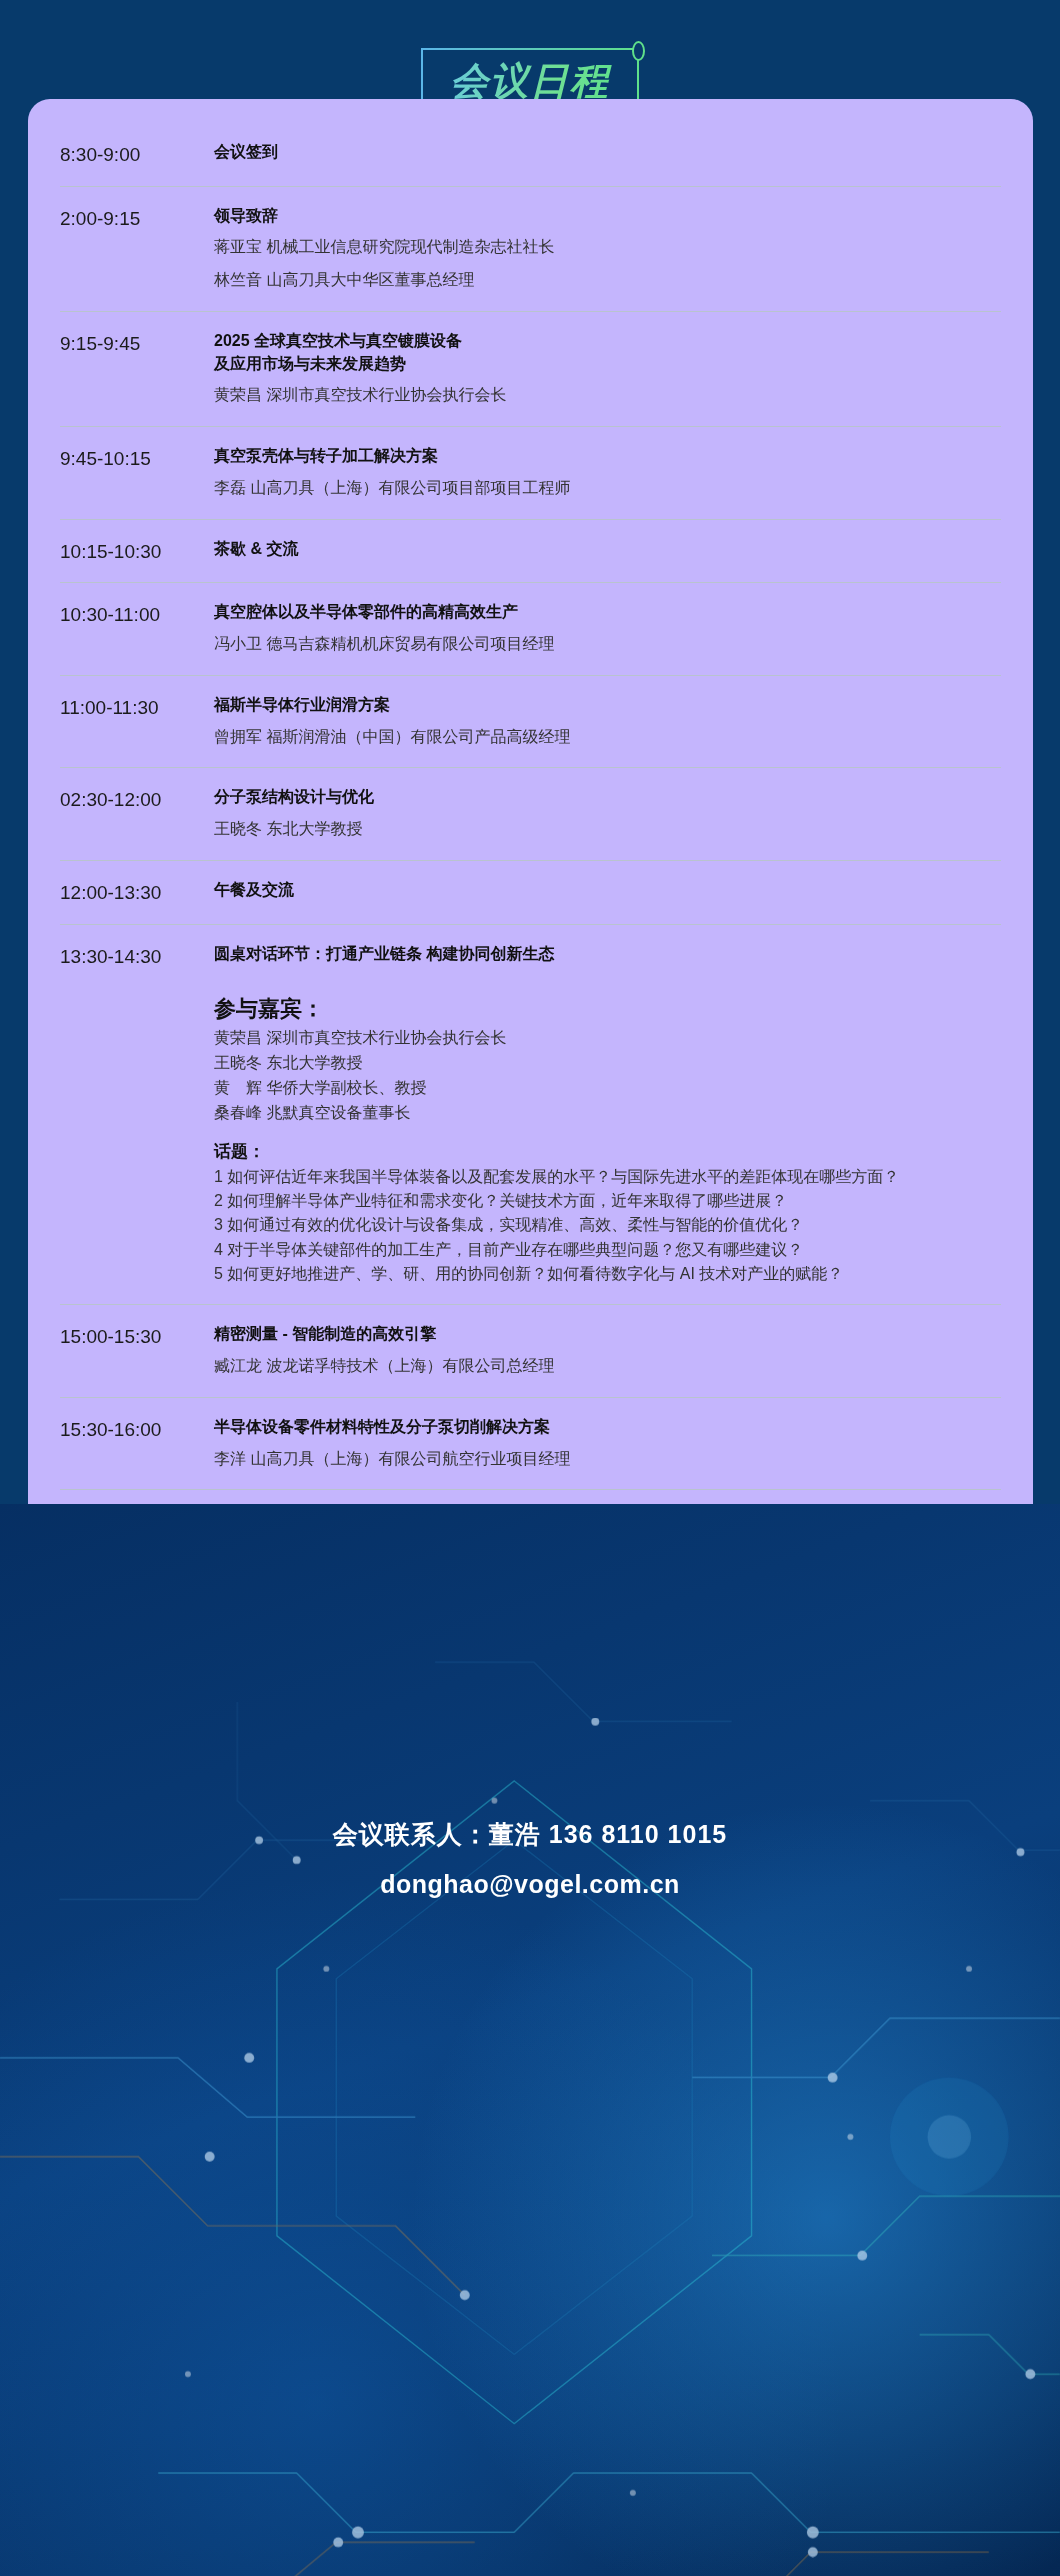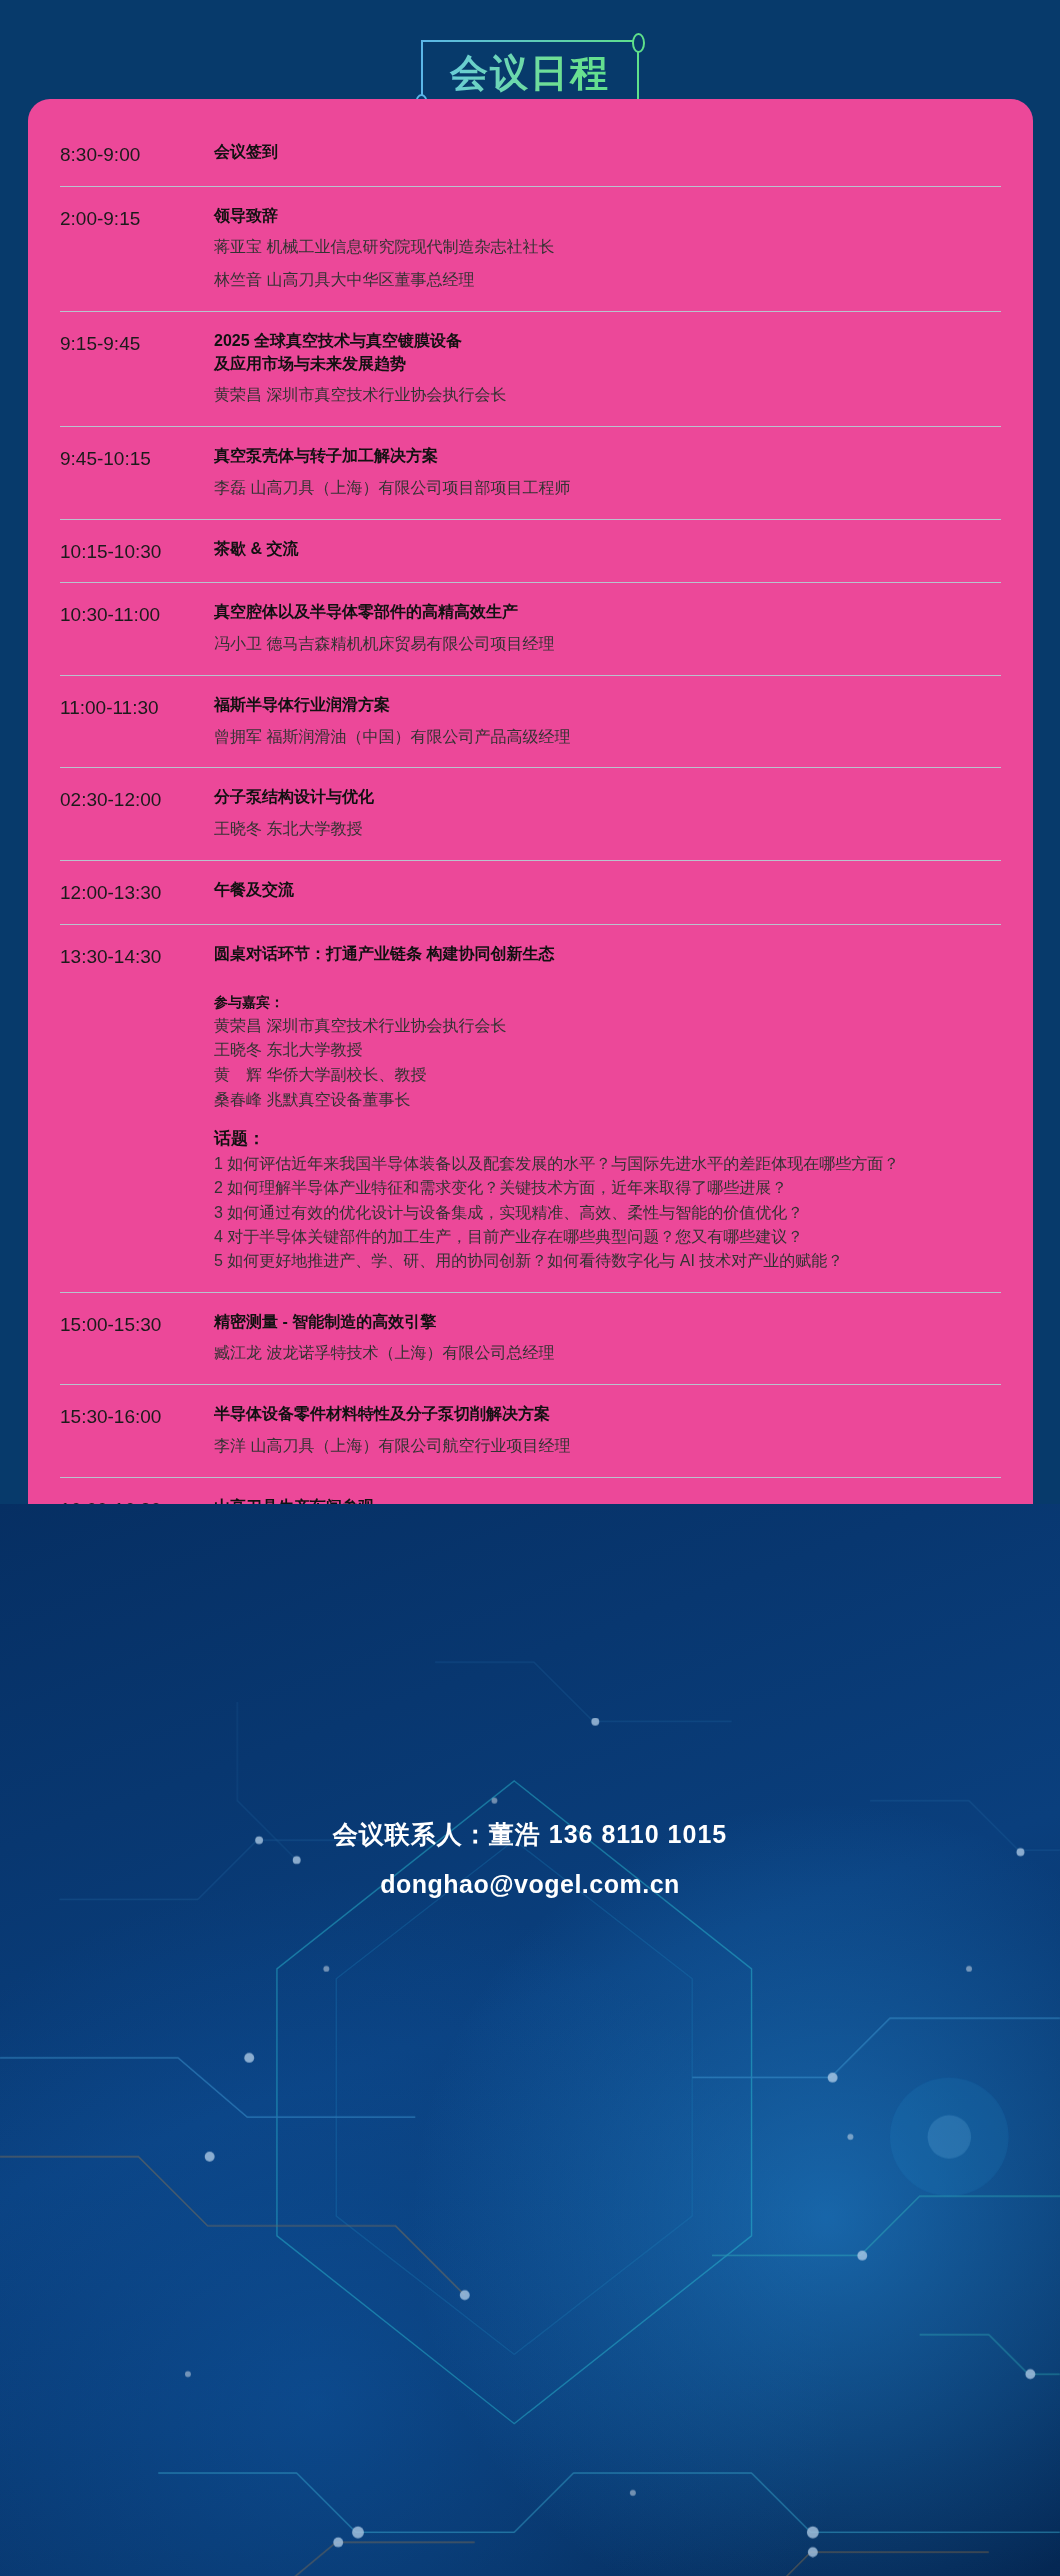--- a/index.html
+++ b/index.html
@@ -19,22 +19,23 @@
   
   .page {
     position: absolute;
     inset: 0;
     background: #073a6b;
   }
 
   
   .header {
     position: absolute;
-    top: 4px; left: 0; right: 0;
+    top: 12px; left: 0; right: 0;
     height: 95px;
+    font-style: italic;
   }
   .badge-wrap {
     position: absolute;
     left: 50%;
     top: 36px;
     transform: translateX(-50%);
     width: 218px;
     height: 67px;
   }
   .badge-frame {
@@ -86,21 +87,21 @@
     opacity: 0.92;
   }
 
   
   .card {
     position: absolute;
     left: 28px;
     top: 99px;
     width: 1005px;
     height: 1613px;
-    background: #ec4899;
+    background: #c4b5fd;
     border-radius: 22px;
     padding: 24px 32px 10px 32px;
   }
 
   .rows { display: block; }
 
   .row {
     display: flex;
     align-items: flex-start;
     padding: 18px 0 18px 0;
@@ -136,21 +137,21 @@
     line-height: 1.55;
     margin-top: 8px;
     white-space: pre;
   }
 
   
   .panel {
     margin-top: 26px;
   }
   .panel-head {
-    font-size: 14px;
+    font-size: 22px;
     font-weight: 700;
     color: #111;
     line-height: 1.6;
   }
   .panel-line {
     font-size: 16px;
     color: #333;
     line-height: 1.55;
     white-space: pre;
   }

